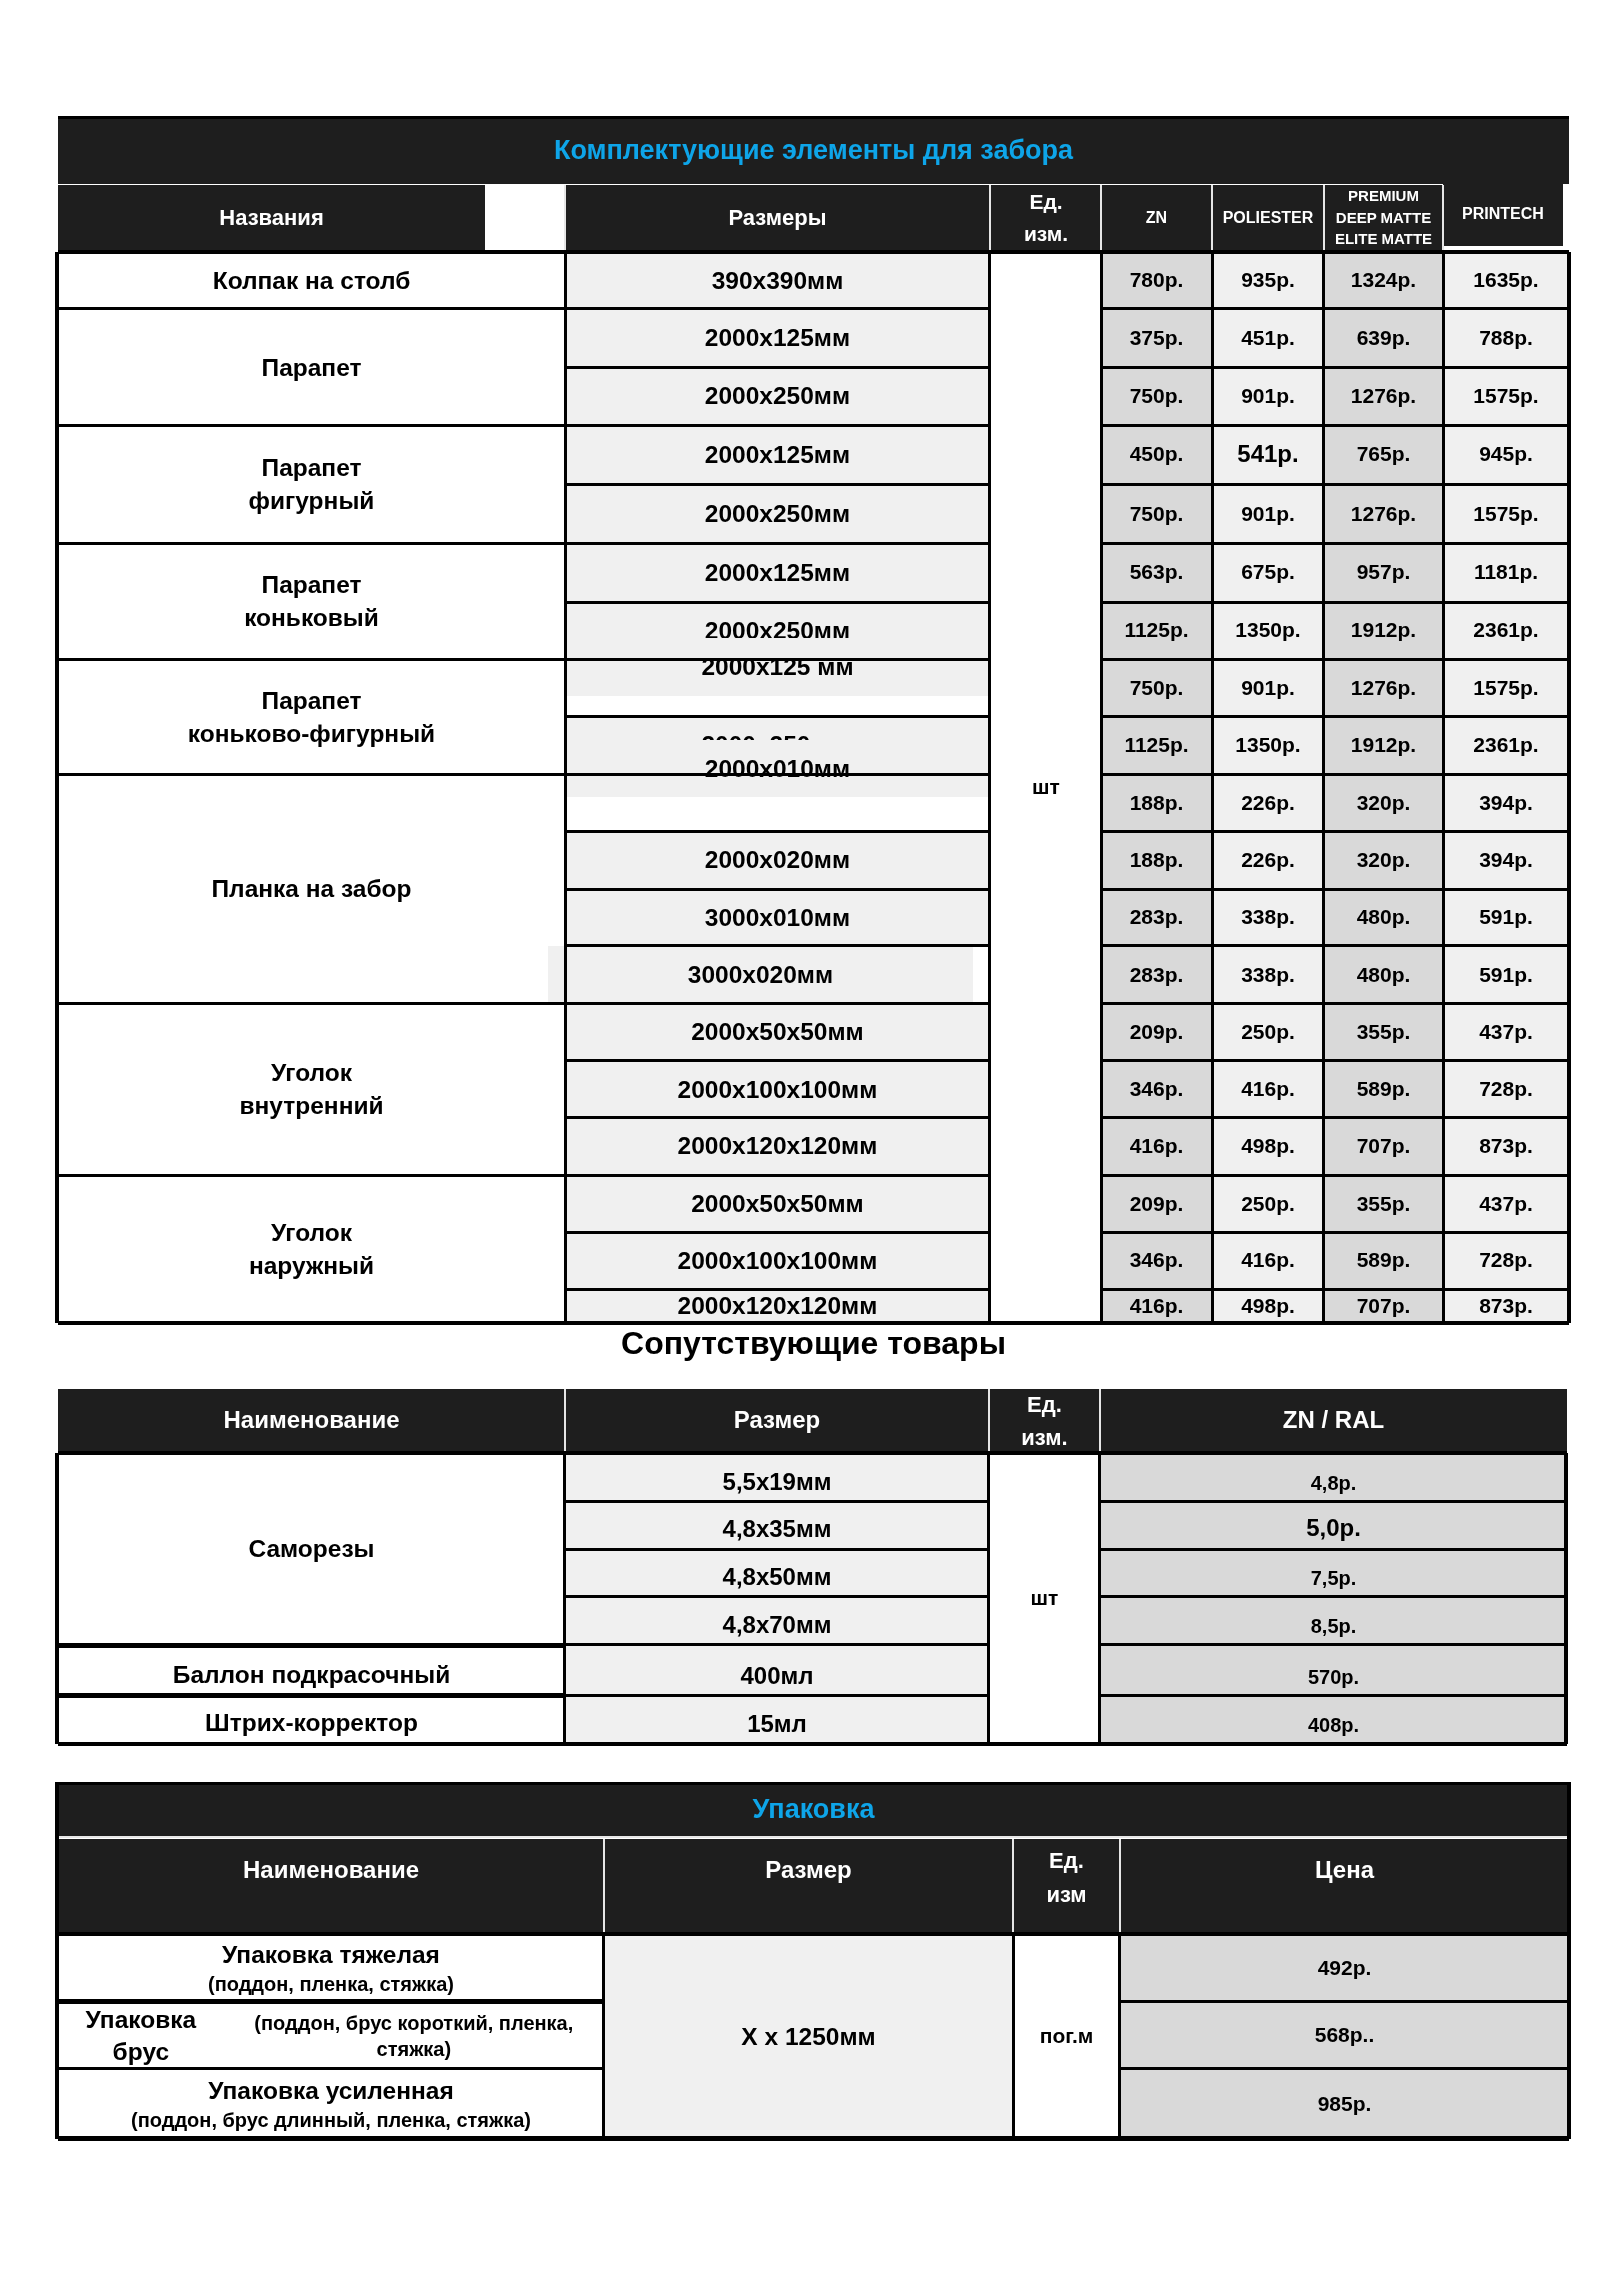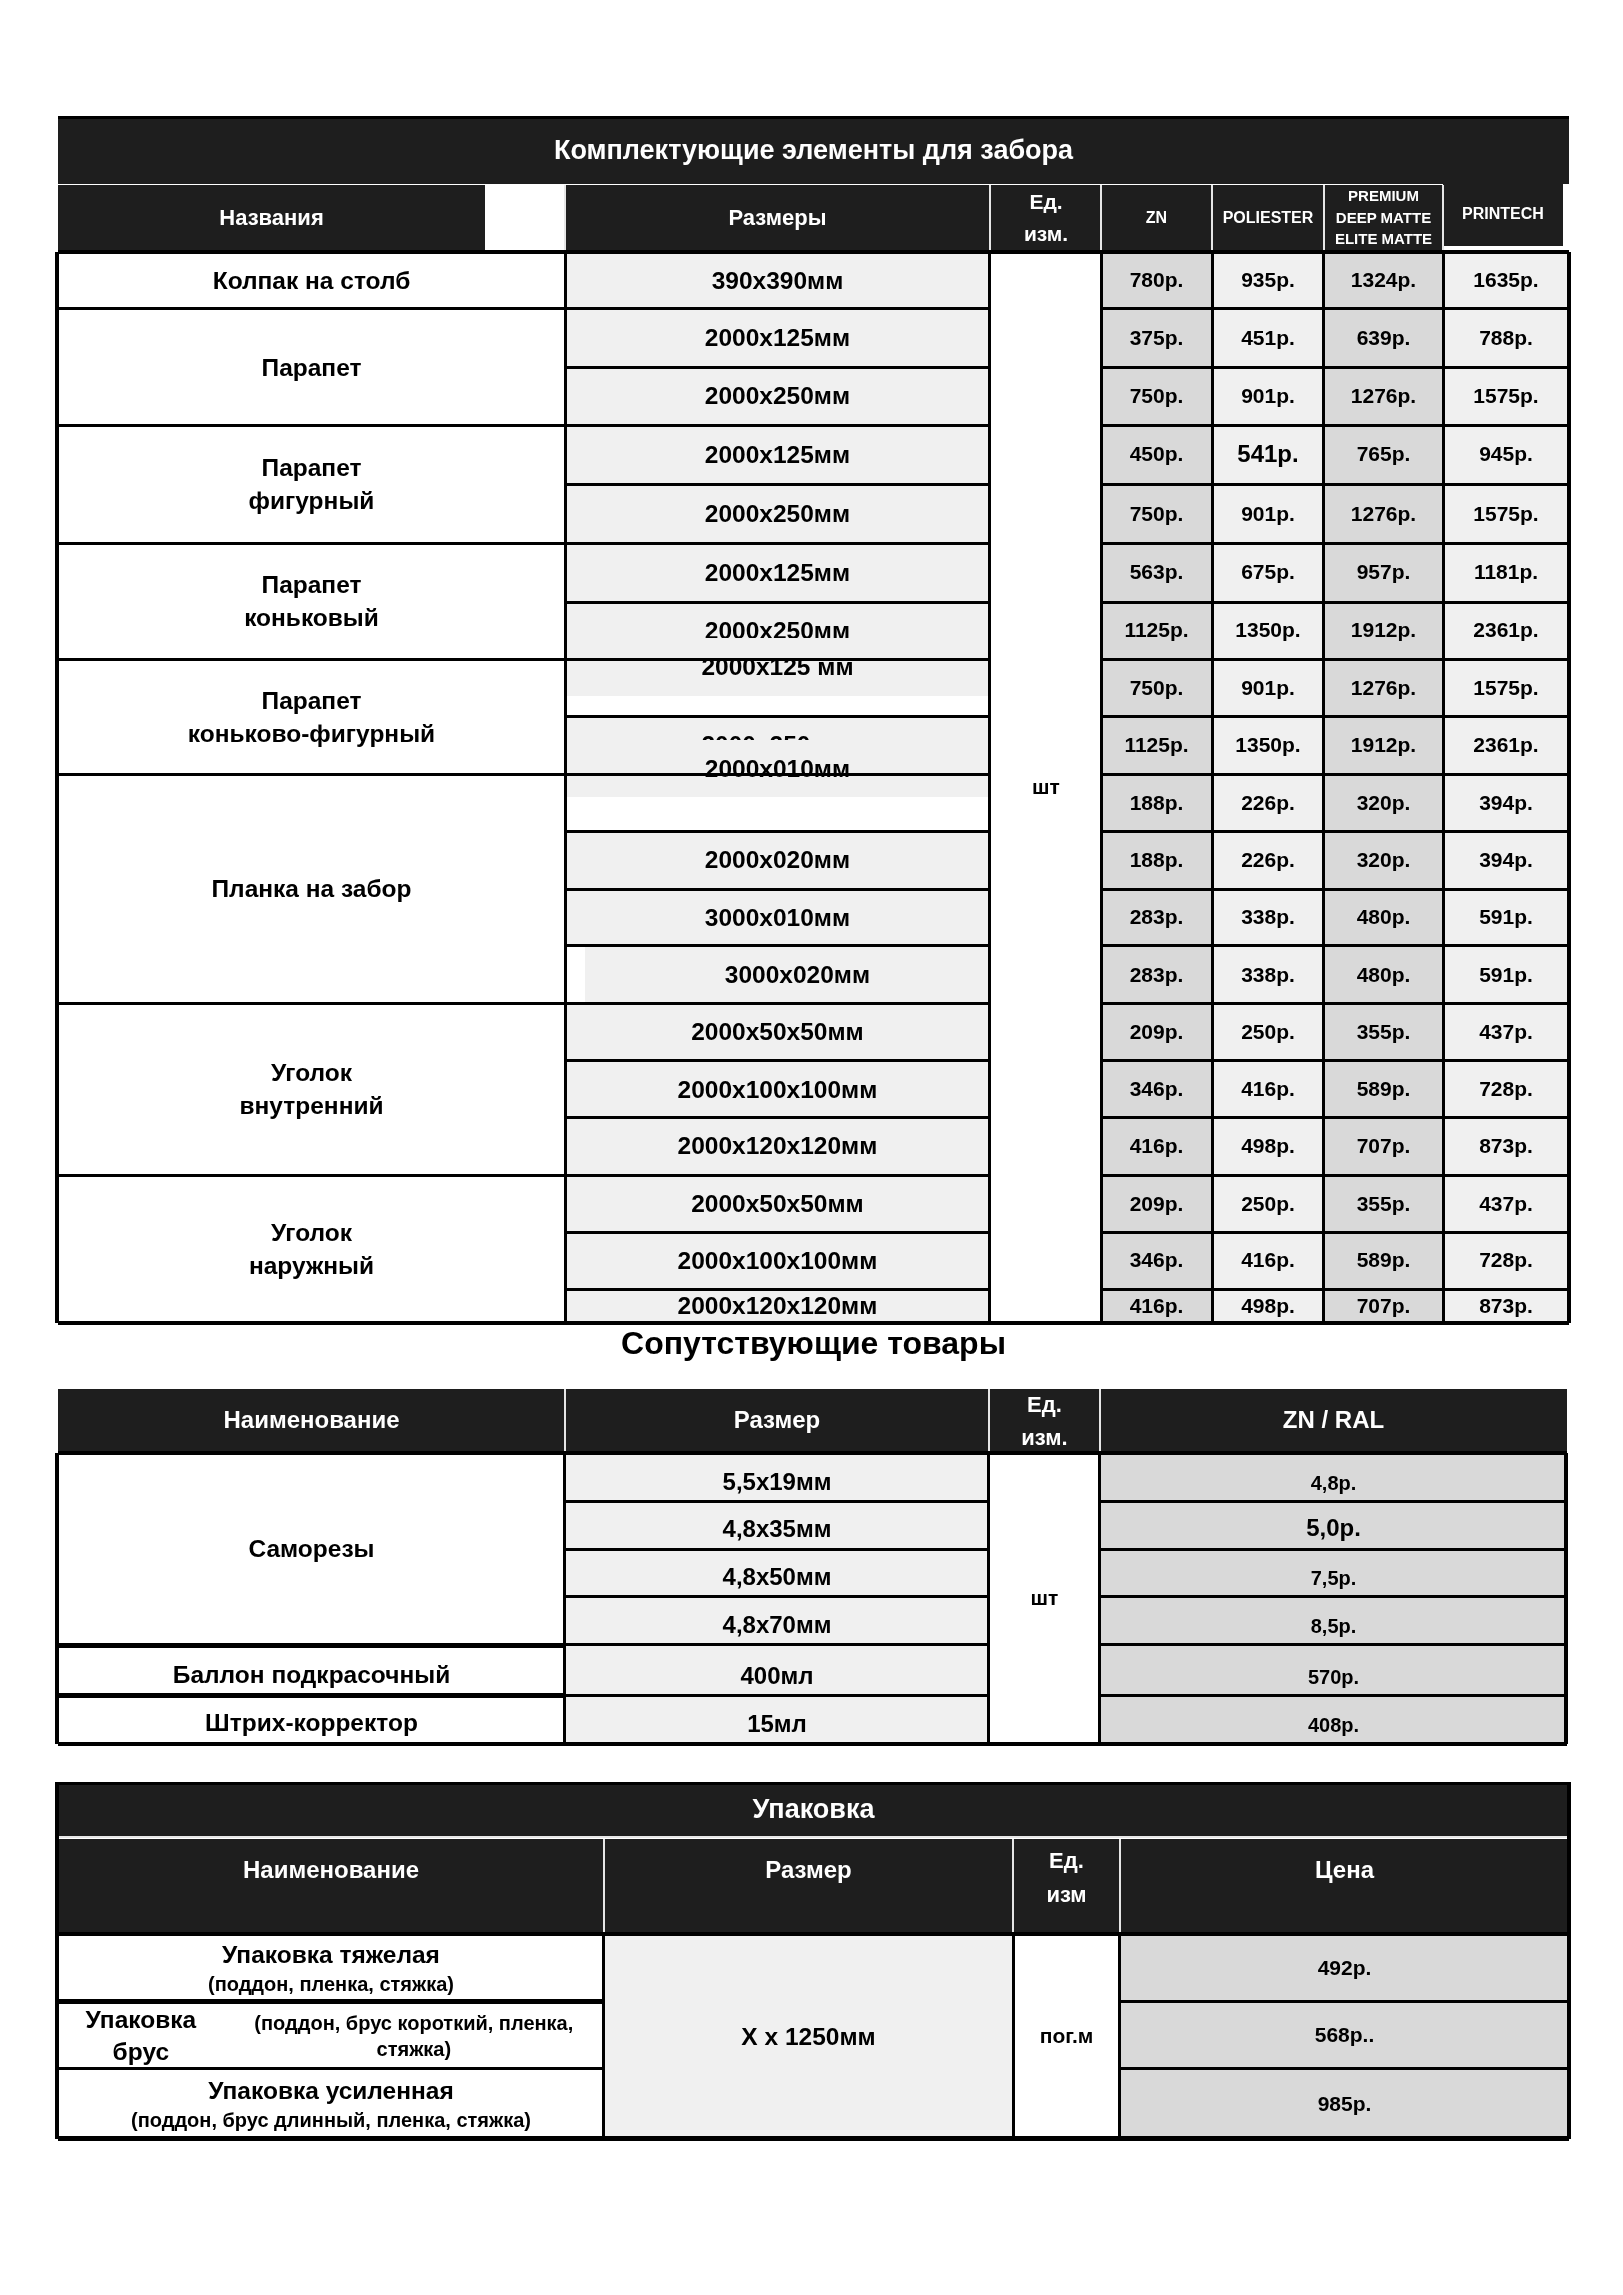--- a/index.html
+++ b/index.html
@@ -1,21 +1,21 @@
 <!DOCTYPE html>
 <html style="font-size:13.5px"><head>
 <meta charset="utf-8">
 <style>
   html, body { margin: 0; padding: 0; background: #ffffff; }
   body { width: 1624px; height: 2295px; position: relative; overflow: hidden;
          font-family: "Liberation Sans", "DejaVu Sans", sans-serif; color: #000; }
   .cell { position: absolute; box-sizing: border-box; display: flex; align-items: center;
           justify-content: center; text-align: center; font-weight: bold; line-height: 1.35; }
   .hdr { background: #1e1e1e; color: #ffffff; }
-  .band { background: #1e1e1e; color: #ffffff; text-align: center; }
+  .band { background: #1e1e1e; color: #0ea5e9; text-align: center; }
   .b-white { background: #ffffff; }
   .b-light { background: #f0f0f0; }
   .b-gray { background: #d9d9d9; }
   .line { position: absolute; background: #000; }
   .wline { position: absolute; background: #e6e6e6; }
   .title-free { position: absolute; font-weight: bold; text-align: center; }
   .sub { font-size: 20px; display:block; }
   .main { font-size: 24.5px; display:block; }
 </style>
 </head>
@@ -122,21 +122,21 @@
     <div class="cell b-light" style="left: 1443px; top: 831px; width: 126px; height: 58px; font-size: 21px; white-space: pre-line;">394р.</div>
     <div class="line" style="left: 565px; top: 830px; width: 425px; height: 2.5px;"></div>
     <div class="line" style="left: 1101px; top: 830px; width: 468px; height: 2.5px;"></div>
     <div class="cell b-light" style="left: 565px; top: 889px; width: 425px; height: 57px; font-size: 24.5px; white-space: pre-line;">3000x010мм</div>
     <div class="cell b-gray" style="left: 1101px; top: 889px; width: 111px; height: 57px; font-size: 21px; white-space: pre-line;">283р.</div>
     <div class="cell b-light" style="left: 1212px; top: 889px; width: 112px; height: 57px; font-size: 21px; white-space: pre-line;">338р.</div>
     <div class="cell b-gray" style="left: 1324px; top: 889px; width: 119px; height: 57px; font-size: 21px; white-space: pre-line;">480р.</div>
     <div class="cell b-light" style="left: 1443px; top: 889px; width: 126px; height: 57px; font-size: 21px; white-space: pre-line;">591р.</div>
     <div class="line" style="left: 565px; top: 888px; width: 425px; height: 2.5px;"></div>
     <div class="line" style="left: 1101px; top: 888px; width: 468px; height: 2.5px;"></div>
-    <div class="cell b-light" style="left: 585px; top: 946px; width: 425px; height: 58px; font-size: 24.5px; white-space: pre-line;">3000x020мм</div>
+    <div class="cell b-light" style="left: 548px; top: 946px; width: 425px; height: 58px; font-size: 24.5px; white-space: pre-line;">3000x020мм</div>
     <div class="cell b-gray" style="left: 1101px; top: 946px; width: 111px; height: 58px; font-size: 21px; white-space: pre-line;">283р.</div>
     <div class="cell b-light" style="left: 1212px; top: 946px; width: 112px; height: 58px; font-size: 21px; white-space: pre-line;">338р.</div>
     <div class="cell b-gray" style="left: 1324px; top: 946px; width: 119px; height: 58px; font-size: 21px; white-space: pre-line;">480р.</div>
     <div class="cell b-light" style="left: 1443px; top: 946px; width: 126px; height: 58px; font-size: 21px; white-space: pre-line;">591р.</div>
     <div class="line" style="left: 565px; top: 944px; width: 425px; height: 2.5px;"></div>
     <div class="line" style="left: 1101px; top: 944px; width: 468px; height: 2.5px;"></div>
     <div class="line" style="left: 58px; top: 773px; width: 932px; height: 2.5px;"></div>
     <div class="line" style="left: 1101px; top: 773px; width: 468px; height: 2.5px;"></div>
     <div class="cell b-white" style="left: 58px; top: 1003px; width: 507px; height: 172px; font-size: 24.5px; white-space: pre-line;">Уголок
 внутренний</div>

